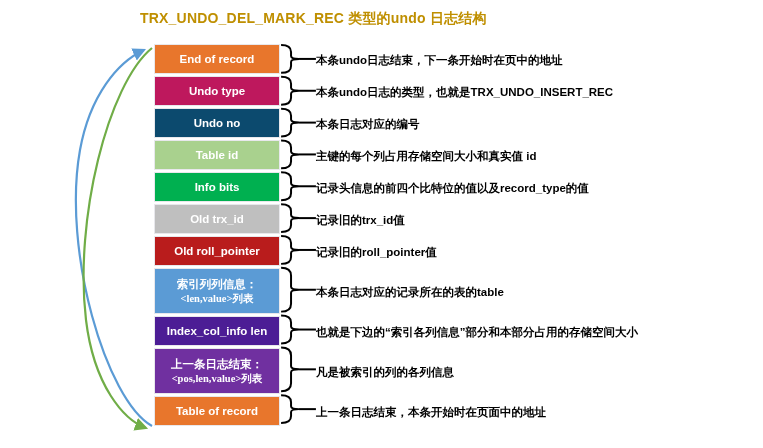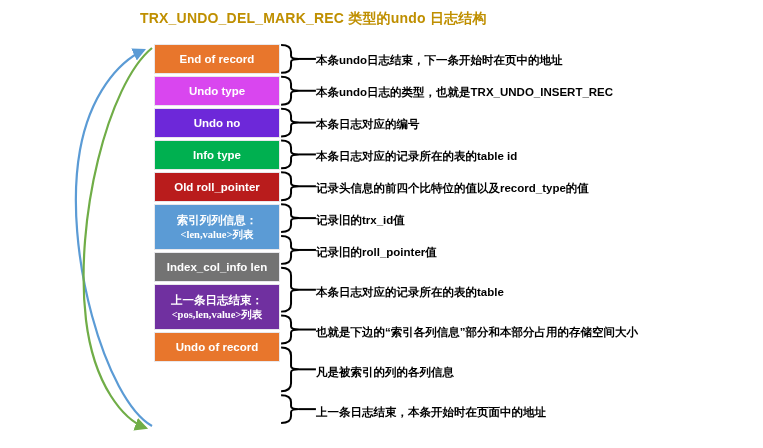--- a/index.html
+++ b/index.html
@@ -112,45 +112,51 @@
       </marker>
     </defs>
     <path d="M 104,426 C 58,400 14,250 32,150 C 42,95 70,62 96,50" fill="none" stroke="#5b9bd5" stroke-width="2.2" marker-end="url(#arrowBlue)"></path>
     <path d="M 104,48 C 60,84 26,220 38,320 C 46,386 76,420 98,428" fill="none" stroke="#70ad47" stroke-width="2.2" marker-end="url(#arrowGreen)"></path>
   </svg>
 
   <div class="stack">
     <div class="box h-single" style="background:#e8762c">
       <span>End of record</span>
     </div>
-    <div class="box h-single" style="background:#d946ef">
+    <div class="box h-single" style="background:#be185d">
       <span>Undo type</span>
     </div>
-    <div class="box h-single" style="background:#6d28d9">
+    <div class="box h-single" style="background:#0c4a6e">
       <span>Undo no</span>
     </div>
+    <div class="box h-single" style="background:#a9d18e">
+      <span>Table id</span>
+    </div>
     <div class="box h-single" style="background:#00b050">
-      <span>Info type</span>
+      <span>Info bits</span>
+    </div>
+    <div class="box h-single" style="background:#bfbfbf">
+      <span>Old trx_id</span>
     </div>
     <div class="box h-single" style="background:#b91c1c">
       <span>Old roll_pointer</span>
     </div>
     <div class="box h-double" style="background:#5b9bd5">
       <span>索引列列信息：</span>
       <span class="l2">&lt;len,value&gt;列表</span>
     </div>
-    <div class="box h-single" style="background:#737373">
+    <div class="box h-single" style="background:#4c1d95">
       <span>Index_col_info len</span>
     </div>
     <div class="box h-double" style="background:#7030a0">
       <span>上一条日志结束：</span>
       <span class="l2">&lt;pos,len,value&gt;列表</span>
     </div>
     <div class="box h-single" style="background:#e8762c">
-      <span>Undo of record</span>
+      <span>Table of record</span>
     </div>
   </div>
 
   <svg class="braces" viewBox="0 0 40 392" xmlns="http://www.w3.org/2000/svg">
     <g fill="none" stroke="#000000" stroke-width="2">
 
       <path d="M1,1 q10,0 10,7 v4 q0,3 8,3 q-8,0 -8,3 v4 q0,7 -10,7"></path>
       <path d="M19,15 h17"></path>
 
       <path d="M1,33 q10,0 10,7 v4 q0,3 8,3 q-8,0 -8,3 v4 q0,7 -10,7"></path>
@@ -182,21 +188,21 @@
 
       <path d="M1,353 q10,0 10,7 v4 q0,3 8,3 q-8,0 -8,3 v4 q0,7 -10,7"></path>
       <path d="M19,367 h17"></path>
     </g>
   </svg>
 
   <div class="annos">
     <div class="anno" style="top:11px">本条undo日志结束，下一条开始时在页中的地址</div>
     <div class="anno" style="top:43px">本条undo日志的类型，也就是TRX_UNDO_INSERT_REC</div>
     <div class="anno" style="top:75px">本条日志对应的编号</div>
-    <div class="anno" style="top:107px">本条日志对应的记录所在的表的table id</div>
+    <div class="anno" style="top:107px">主键的每个列占用存储空间大小和真实值 id</div>
     <div class="anno" style="top:139px">记录头信息的前四个比特位的值以及record_type的值</div>
     <div class="anno" style="top:171px">记录旧的trx_id值</div>
     <div class="anno" style="top:203px">记录旧的roll_pointer值</div>
     <div class="anno" style="top:243px">本条日志对应的记录所在的表的table</div>
     <div class="anno" style="top:283px">也就是下边的“索引各列信息”部分和本部分占用的存储空间大小</div>
     <div class="anno" style="top:323px">凡是被索引的列的各列信息</div>
     <div class="anno" style="top:363px">上一条日志结束，本条开始时在页面中的地址</div>
   </div>
 
 </div>

